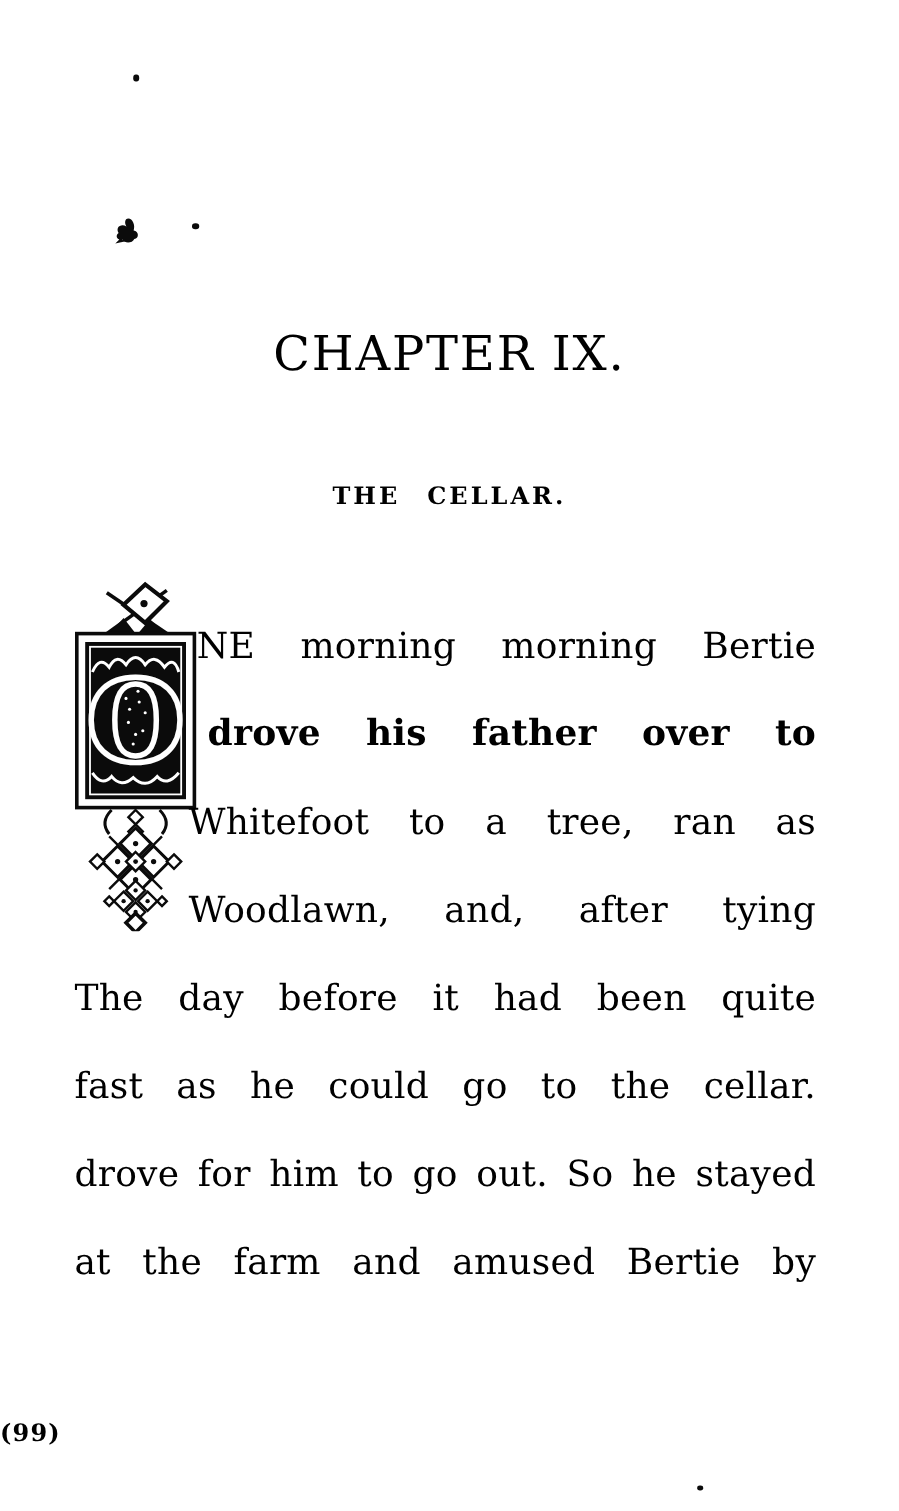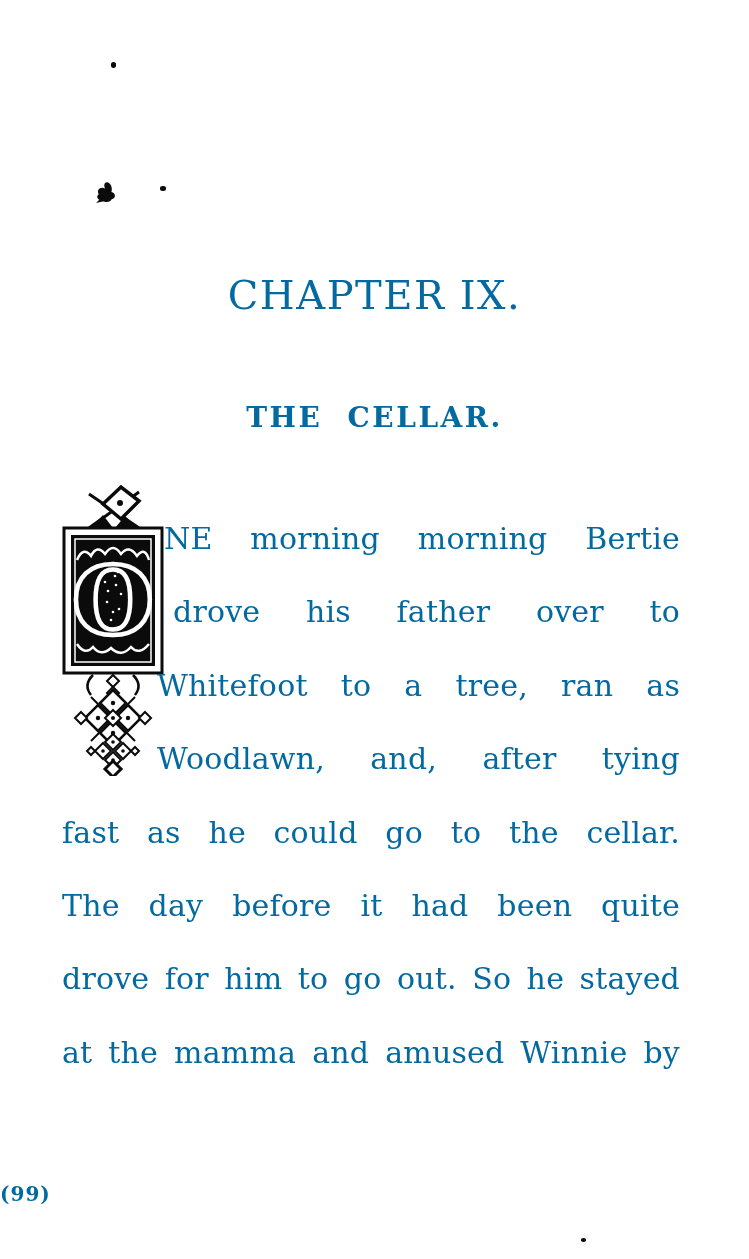--- a/index.html
+++ b/index.html
@@ -5,46 +5,46 @@
   html,body{margin:0;padding:0;}
   body{
     width:749px;height:1259px;
     background:#f4f4f4;
     font-family:"DejaVu Serif", serif;
   }
   .page{
     position:relative;
     width:749px;height:1259px;
     background:#ffffff;
-    color:#0369a1;
+    color:#000000;
     overflow:hidden;
   }
   
   .chapter{
     position:absolute; top:272px; left:0; width:100%;
     margin:0; text-align:center;
     font-size:40px; font-weight:normal; letter-spacing:1.5px;
   }
   .section{
     position:absolute; top:401px; left:0; width:100%;
     margin:0; text-align:center;
-    font-size:28px; font-weight:bold; letter-spacing:2.5px; word-spacing:13px;
+    font-size:20px; font-weight:bold; letter-spacing:2.5px; word-spacing:13px;
   }
   
   .body-text{
     position:absolute; left:62px; top:520px; width:618px;
     font-size:30px; letter-spacing:0.2px;
   }
   .bline{
     height:73.4px; line-height:38px;
     text-align:justify; text-align-last:justify;
     overflow:hidden;
   }
   .ind-a{margin-left:102px;}
-  .ind-b{margin-left:111px;}
+  .ind-b{margin-left:111px;font-weight:bold;}
   .ind-c{margin-left:95px;}
   
   .dropcap{
     position:absolute; left:61px; top:484px;
     width:104px; height:292px;
   }
   
   .folio{
     position:absolute; top:1182px; left:0; width:100%;
     text-align:left; font-size:20px; font-weight:bold; letter-spacing:1px;
@@ -137,21 +137,21 @@
       </g>
       <polygon points="52,277 60,285 52,293 44,285" stroke-width="3"></polygon>
     </g>
   </svg>
 
   <div class="body-text">
     <div class="bline ind-a">NE morning morning Bertie</div>
     <div class="bline ind-b">drove his father over to</div>
     <div class="bline ind-c">Whitefoot to a tree, ran as</div>
     <div class="bline ind-c">Woodlawn, and, after tying</div>
+    <div class="bline">The day before it had been quite</div>
     <div class="bline">fast as he could go to the cellar.</div>
-    <div class="bline">The day before it had been quite</div>
     <div class="bline">drove for him to go out.  So he stayed</div>
-    <div class="bline">at the mamma and amused Winnie by</div>
+    <div class="bline">at the farm and amused Bertie by</div>
   </div>
 
   <div class="folio">(99)</div>
 
 </div>
 
 </body></html>

